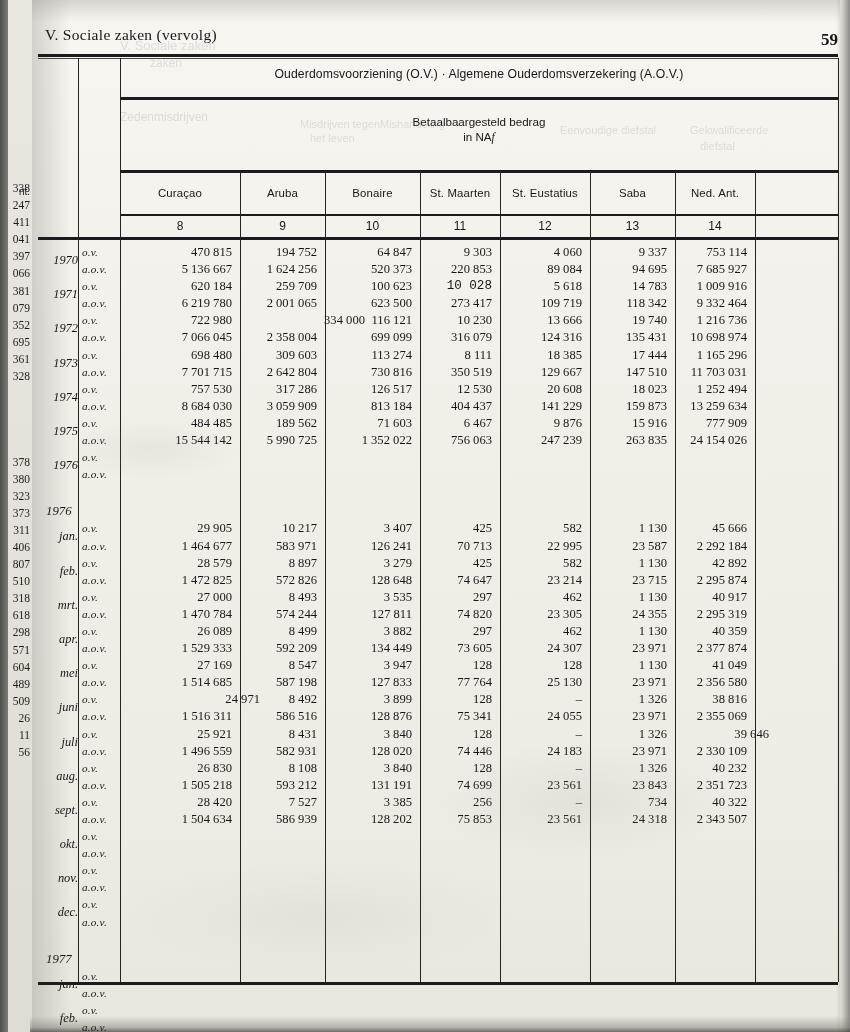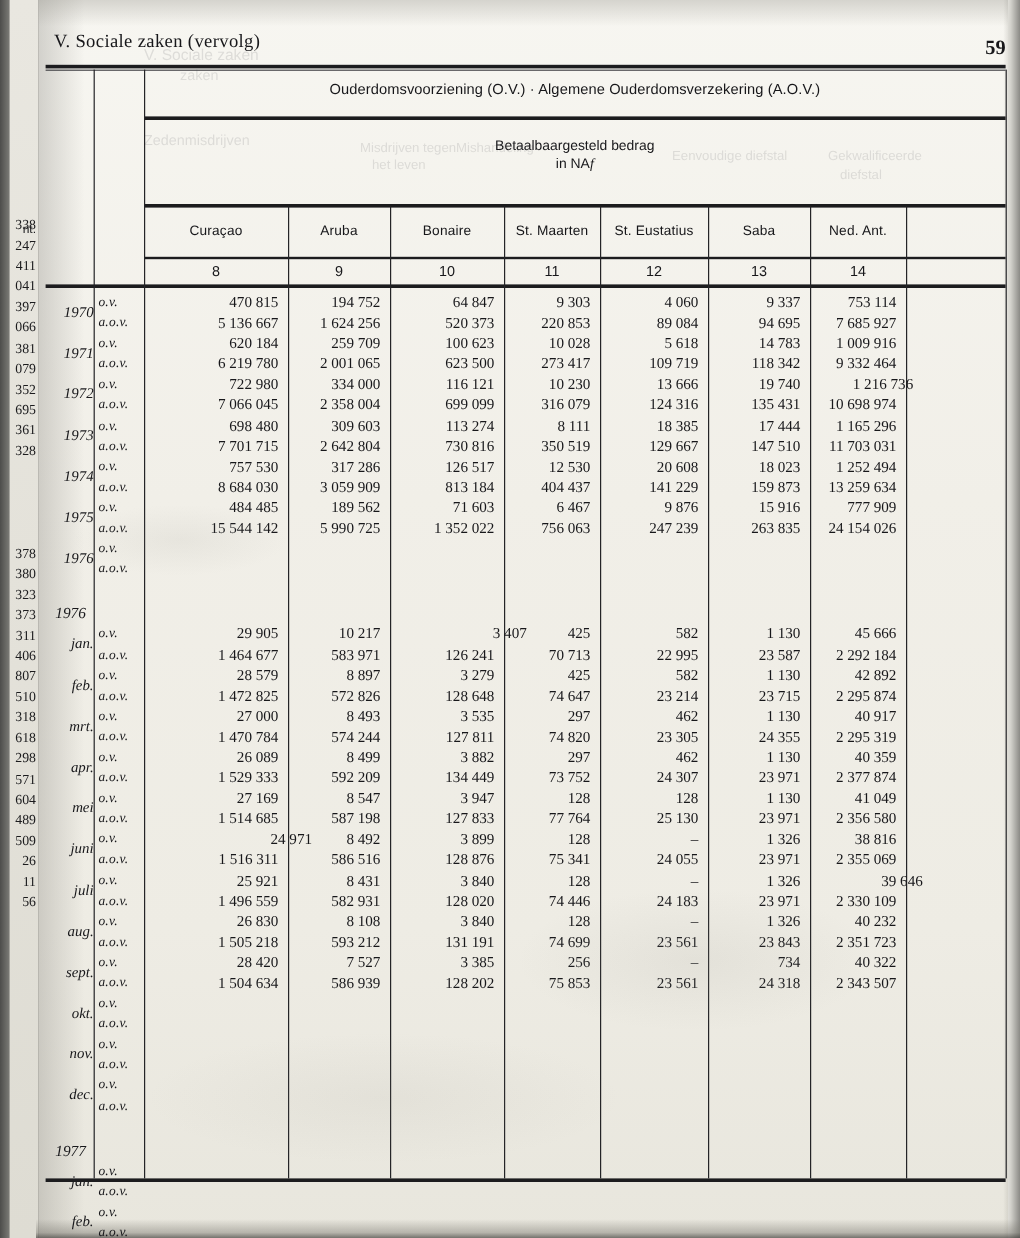--- a/index.html
+++ b/index.html
@@ -349,45 +349,45 @@
           <div class="cell" style="left: 382px; width: 72px;">220 853</div>
           <div class="cell" style="left: 462px; width: 82px;">89 084</div>
           <div class="cell" style="left: 552px; width: 77px;">94 695</div>
           <div class="cell" style="left: 637px; width: 72px;">7 685 927</div>
         </div>
         <div class="row">
           <div class="r-kind">o.v.</div>
           <div class="cell" style="left: 82px; width: 112px;">620 184</div>
           <div class="cell" style="left: 202px; width: 77px;">259 709</div>
           <div class="cell" style="left: 287px; width: 87px;">100 623</div>
-          <div class="cell" style="left: 382px; width: 72px;">10 028</div>
+          <div class="cell" style="left: 382px; width: 72px; font-family: Liberation Mono, monospace;">10 028</div>
           <div class="cell" style="left: 462px; width: 82px;">5 618</div>
           <div class="cell" style="left: 552px; width: 77px;">14 783</div>
           <div class="cell" style="left: 637px; width: 72px;">1 009 916</div>
           <div class="r-year" style="top: 8px;">1971</div>
         </div>
         <div class="row">
           <div class="r-kind">a.o.v.</div>
           <div class="cell" style="left: 82px; width: 112px;">6 219 780</div>
           <div class="cell" style="left: 202px; width: 77px;">2 001 065</div>
           <div class="cell" style="left: 287px; width: 87px;">623 500</div>
           <div class="cell" style="left: 382px; width: 72px;">273 417</div>
           <div class="cell" style="left: 462px; width: 82px;">109 719</div>
           <div class="cell" style="left: 552px; width: 77px;">118 342</div>
           <div class="cell" style="left: 637px; width: 72px;">9 332 464</div>
         </div>
         <div class="row">
           <div class="r-kind">o.v.</div>
           <div class="cell" style="left: 82px; width: 112px;">722 980</div>
-          <div class="cell" style="left: 202px; width: 77px;">334 000</div>
+          <div class="cell" style="left: 202px; width: 77px; padding-left: 48px;">334 000</div>
           <div class="cell" style="left: 287px; width: 87px;">116 121</div>
           <div class="cell" style="left: 382px; width: 72px;">10 230</div>
           <div class="cell" style="left: 462px; width: 82px;">13 666</div>
           <div class="cell" style="left: 552px; width: 77px;">19 740</div>
-          <div class="cell" style="left: 637px; width: 72px; margin-left: 14px;">1 216 736</div>
+          <div class="cell" style="left: 637px; width: 72px;">1 216 736</div>
           <div class="r-year" style="top: 8px;">1972</div>
         </div>
         <div class="row">
           <div class="r-kind">a.o.v.</div>
           <div class="cell" style="left: 82px; width: 112px;">7 066 045</div>
           <div class="cell" style="left: 202px; width: 77px;">2 358 004</div>
           <div class="cell" style="left: 287px; width: 87px;">699 099</div>
           <div class="cell" style="left: 382px; width: 72px;">316 079</div>
           <div class="cell" style="left: 462px; width: 82px;">124 316</div>
           <div class="cell" style="left: 552px; width: 77px;">135 431</div>
@@ -464,21 +464,21 @@
           <div class="r-kind">a.o.v.</div>
         </div>
         <div style="height: 20px;"></div>
         <div class="row">
           <div class="section-label" style="left: 8px;">1976</div>
         </div>
         <div class="row">
           <div class="r-kind">o.v.</div>
           <div class="cell" style="left: 82px; width: 112px;">29 905</div>
           <div class="cell" style="left: 202px; width: 77px;">10 217</div>
-          <div class="cell" style="left: 287px; width: 87px; padding-left: 27px;">3 407</div>
+          <div class="cell" style="left: 287px; width: 87px;">3 407</div>
           <div class="cell" style="left: 382px; width: 72px;">425</div>
           <div class="cell" style="left: 462px; width: 82px;">582</div>
           <div class="cell" style="left: 552px; width: 77px;">1 130</div>
           <div class="cell" style="left: 637px; width: 72px;">45 666</div>
           <div class="r-year" style="top: 8px; left: 0px; width: 40px;">jan.</div>
         </div>
         <div class="row">
           <div class="r-kind">a.o.v.</div>
           <div class="cell" style="left: 82px; width: 112px;">1 464 677</div>
           <div class="cell" style="left: 202px; width: 77px;">583 971</div>
@@ -539,21 +539,21 @@
           <div class="cell" style="left: 462px; width: 82px;">462</div>
           <div class="cell" style="left: 552px; width: 77px;">1 130</div>
           <div class="cell" style="left: 637px; width: 72px;">40 359</div>
           <div class="r-year" style="top: 8px; left: 0px; width: 40px;">apr.</div>
         </div>
         <div class="row">
           <div class="r-kind">a.o.v.</div>
           <div class="cell" style="left: 82px; width: 112px;">1 529 333</div>
           <div class="cell" style="left: 202px; width: 77px;">592 209</div>
           <div class="cell" style="left: 287px; width: 87px;">134 449</div>
-          <div class="cell" style="left: 382px; width: 72px;">73 752</div>
+          <div class="cell" style="left: 382px; width: 72px;">73 605</div>
           <div class="cell" style="left: 462px; width: 82px;">24 307</div>
           <div class="cell" style="left: 552px; width: 77px;">23 971</div>
           <div class="cell" style="left: 637px; width: 72px;">2 377 874</div>
         </div>
         <div class="row">
           <div class="r-kind">o.v.</div>
           <div class="cell" style="left: 82px; width: 112px;">27 169</div>
           <div class="cell" style="left: 202px; width: 77px;">8 547</div>
           <div class="cell" style="left: 287px; width: 87px;">3 947</div>
           <div class="cell" style="left: 382px; width: 72px;">128</div>

